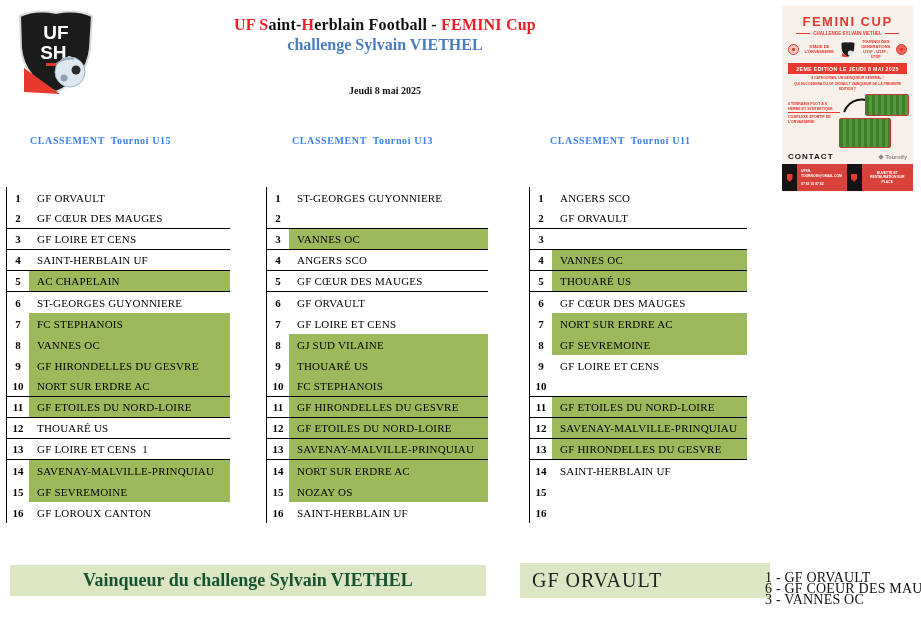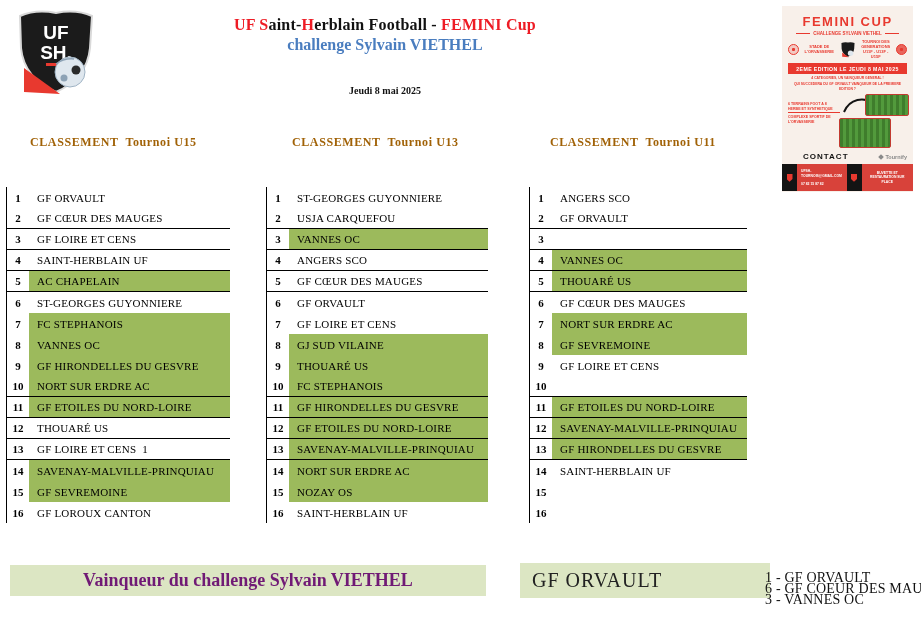--- a/index.html
+++ b/index.html
@@ -35,46 +35,46 @@
   .tagline { text-align: center; color: #e8392f; font-weight: bold; font-size: 3.4px; margin-top: 2px; line-height: 4.4px; padding: 0 6px; }
   .poster-mid { position: relative; height: 56px; margin-top: 3px; }
   .pitch-info { position: absolute; left: 6px; top: 8px; width: 52px; color: #e8392f;
                 font-weight: bold; font-size: 3.6px; line-height: 4.6px; }
   .pitch-info .u { border-bottom: 1px solid #e8392f; padding-bottom: 1px; margin-bottom: 2px; }
   .photo { position: absolute; border: 1px solid #c23b31; border-radius: 2px;
            background: repeating-linear-gradient(90deg,#3f7d2c 0 3px,#529a3c 3px 6px); }
   .photo.p1 { right: 4px; top: 0px; width: 44px; height: 22px; }
   .photo.p2 { right: 22px; top: 24px; width: 52px; height: 30px; }
   .arrow-svg { position: absolute; left: 58px; top: 0px; }
-  .contact-row { display: flex; justify-content: space-between; align-items: center; padding: 0 6px; margin-top: 2px; margin-left: 15px; }
+  .contact-row { display: flex; justify-content: space-between; align-items: center; padding: 0 6px; margin-top: 2px; }
   .contact-label { font-weight: bold; font-size: 8px; letter-spacing: 1px; color: #111; }
   .tournify { display: flex; align-items: center; gap: 2px; color: #8a8a8a; font-size: 5.5px; font-weight: bold; }
   .diamond { width: 4px; height: 4px; background: #8a8a8a; transform: rotate(45deg); }
   .contact-band { display: flex; height: 27px; margin-top: 3px; background: #d8423a; }
   .band-black { width: 15px; background: #141414; display: flex; align-items: center; justify-content: center; }
   .mini-shield { width: 6px; height: 8px; background: #e8392f; clip-path: polygon(0 0,100% 0,100% 65%,50% 100%,0 65%); }
   .band-col { flex: 1; color: #fff; font-weight: bold; font-size: 3.4px; line-height: 4.6px;
               display: flex; flex-direction: column; justify-content: center; padding-left: 4px; }
   .band-col.center { text-align: center; padding: 0 3px; }
 
   
-  .ranking-title { position: absolute; top: 135px; font-size: 12px; font-weight: bold;
-                   letter-spacing: 0.6px; white-space: pre; color: #a16207; }
+  .ranking-title { position: absolute; top: 135px; font-size: 10px; font-weight: bold;
+                   letter-spacing: 0.6px; white-space: pre; color: #3b82f6; }
   .ranking-body { position: absolute; top: 187px; border-left: 1.5px solid #000; }
   .row { display: flex; align-items: center; height: 21px; }
   .row.divider { border-bottom: 1.5px solid #000; }
   .num { width: 22px; text-align: center; font-weight: bold; font-size: 11px; flex: none; }
   .team { flex: 1; align-self: stretch; display: flex; align-items: center; padding-left: 8px;
           font-size: 11px; letter-spacing: 0.2px; white-space: pre; }
   .team.hl { background: #9cba5c; }
 
   
   .winner-banner { position: absolute; left: 10px; top: 565px; width: 476px; height: 31px;
                    background: #dce6c3; display: flex; align-items: center; justify-content: center;
-                   font-size: 18px; font-weight: bold; color: #701a75; }
+                   font-size: 18px; font-weight: bold; color: #14532d; }
   .winner-name-box { position: absolute; left: 520px; top: 563px; width: 250px; height: 35px;
                      background: #dce6c3; display: flex; align-items: center; padding-left: 12px;
                      font-size: 20px; letter-spacing: 1px; color: #222; }
   .podium-list { position: absolute; left: 765px; top: 572px; font-size: 14px; line-height: 11px;
                  letter-spacing: 0.2px; color: #111; white-space: pre; }
 </style>
 </head>
 <body>
 
 <div class="page">
@@ -220,21 +220,20 @@
         <div class="team">GF LOROUX CANTON</div>
       </div>
     </div>
   <div class="ranking-body" style="left:266px; width:222px">
       <div class="row">
         <div class="num">1</div>
         <div class="team">ST-GEORGES GUYONNIERE</div>
       </div>
       <div class="row divider">
         <div class="num">2</div>
-        <div class="team">USJA CARQUEFOU</div>
       </div>
       <div class="row divider">
         <div class="num">3</div>
         <div class="team hl">VANNES OC</div>
       </div>
       <div class="row divider">
         <div class="num">4</div>
         <div class="team">ANGERS SCO</div>
       </div>
       <div class="row divider">

